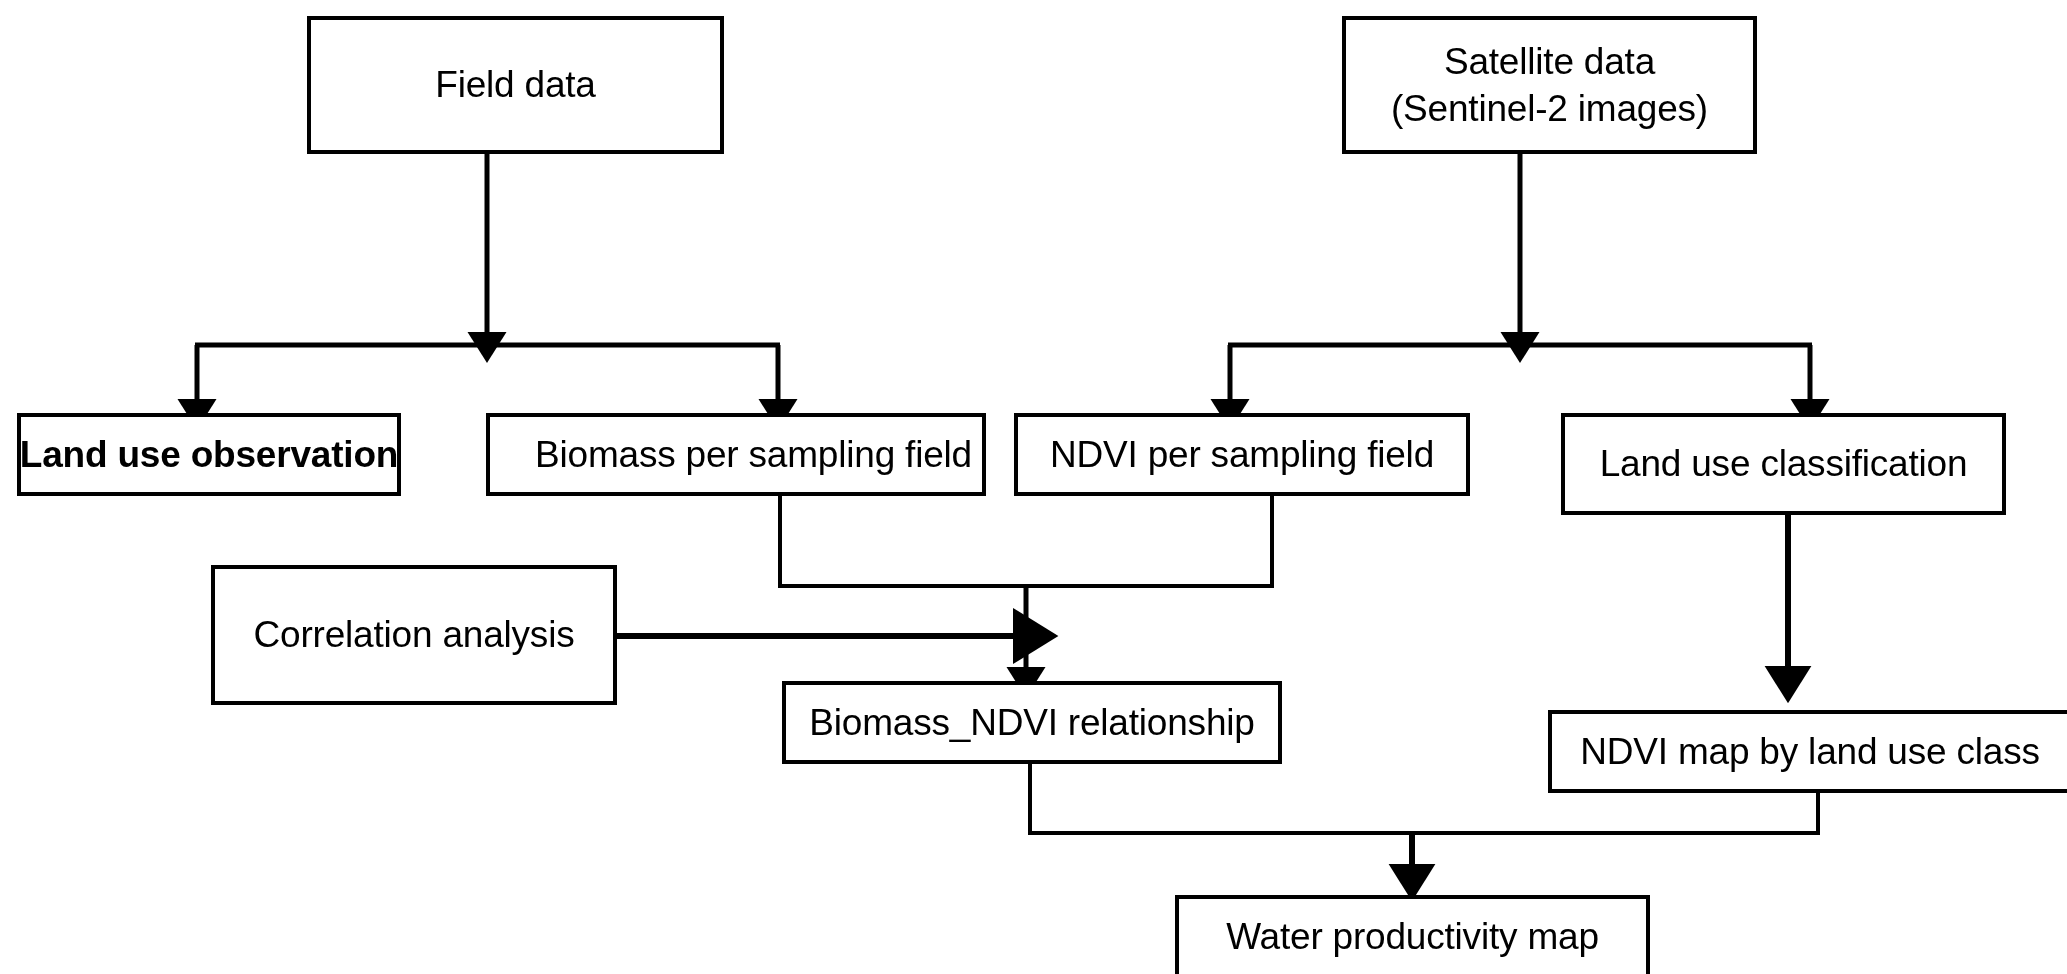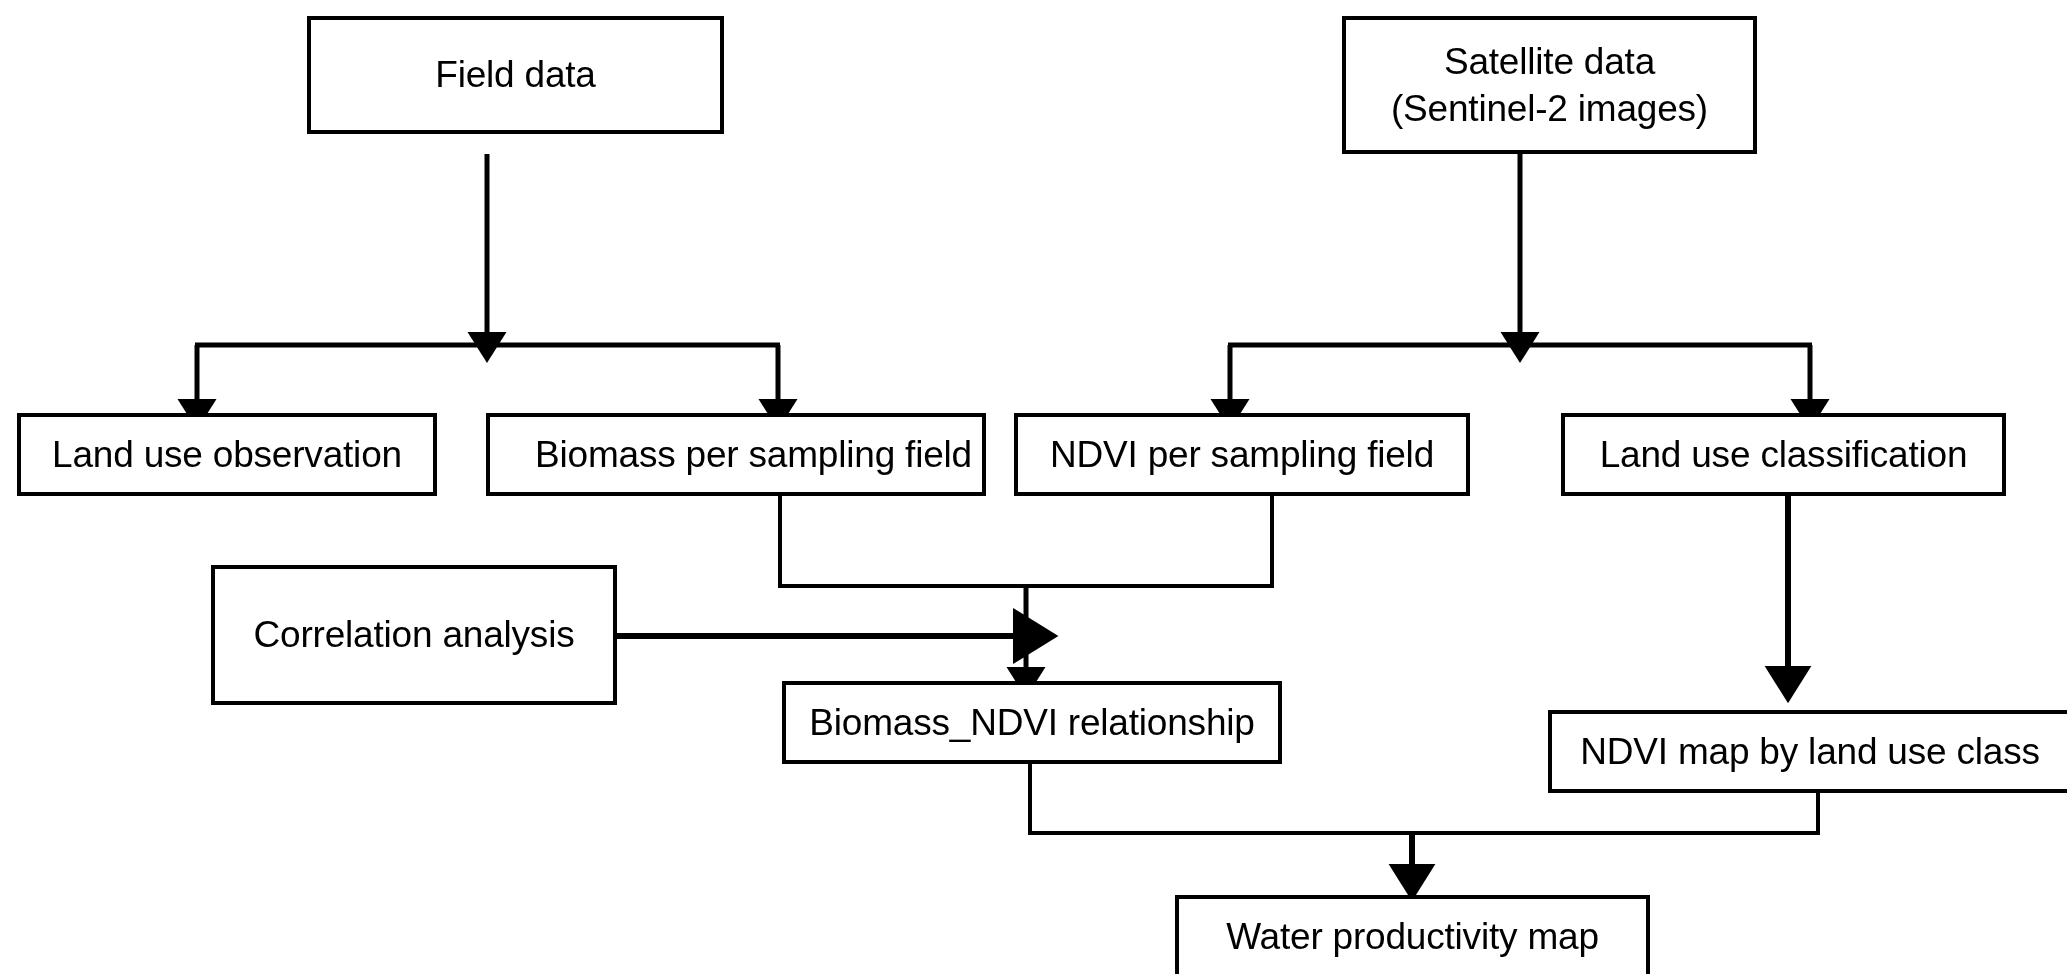--- a/index.html
+++ b/index.html
@@ -84,44 +84,44 @@
       <line x1="1788" y1="496" x2="1788" y2="672" stroke-width="6" marker-end="url(#ah)"></line>
 
       <line x1="1030" y1="764" x2="1030" y2="833" stroke-width="4"></line>
       <line x1="1818" y1="764" x2="1818" y2="833" stroke-width="4"></line>
       <line x1="1028" y1="833" x2="1820" y2="833" stroke-width="4"></line>
       <line x1="1412" y1="833" x2="1412" y2="870" stroke-width="6" marker-end="url(#ah)"></line>
 
     </g>
   </svg>
 
-  <div class="node-box" style="left: 307px; top: 16px; width: 417px; height: 118px;">
+  <div class="node-box" style="left: 307px; top: 16px; width: 417px; height: 138px;">
     <span class="label-line">Field data</span>
   </div>
 
   <div class="node-box" style="left: 1342px; top: 16px; width: 415px; height: 138px;">
     <div>
       <span class="label-line">Satellite data</span>
       <span class="label-line">(Sentinel-2 images)</span>
     </div>
   </div>
 
-  <div class="node-box" style="left: 17px; top: 413px; width: 420px; height: 83px;">
+  <div class="node-box" style="left: 17px; top: 413px; width: 384px; height: 83px; font-weight: bold;">
     <span class="label-line">Land use observation</span>
   </div>
 
   <div class="node-box" style="left: 486px; top: 413px; width: 500px; height: 83px; justify-content: flex-end;">
     <span class="label-line">Biomass per sampling field</span>
   </div>
 
   <div class="node-box" style="left: 1014px; top: 413px; width: 456px; height: 83px;">
     <span class="label-line">NDVI per sampling field</span>
   </div>
 
-  <div class="node-box" style="left: 1561px; top: 413px; width: 445px; height: 83px;">
+  <div class="node-box" style="left: 1561px; top: 413px; width: 445px; height: 102px;">
     <span class="label-line">Land use classification</span>
   </div>
 
   <div class="node-box" style="left: 211px; top: 565px; width: 406px; height: 140px; justify-content: center;">
     <div>
       <span class="label-line">Correlation analysis</span>
     </div>
   </div>
 
   <div class="node-box" style="left: 782px; top: 681px; width: 500px; height: 83px;">

